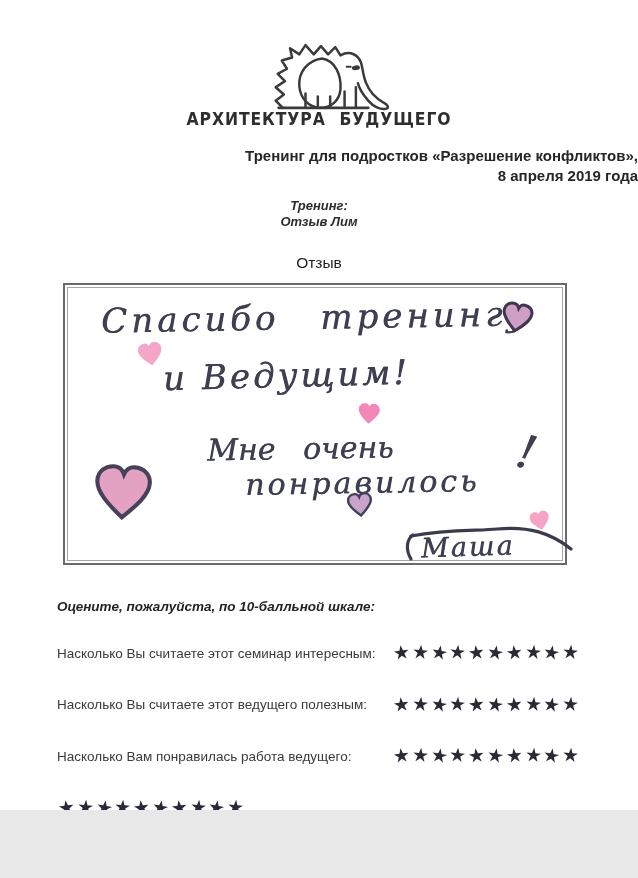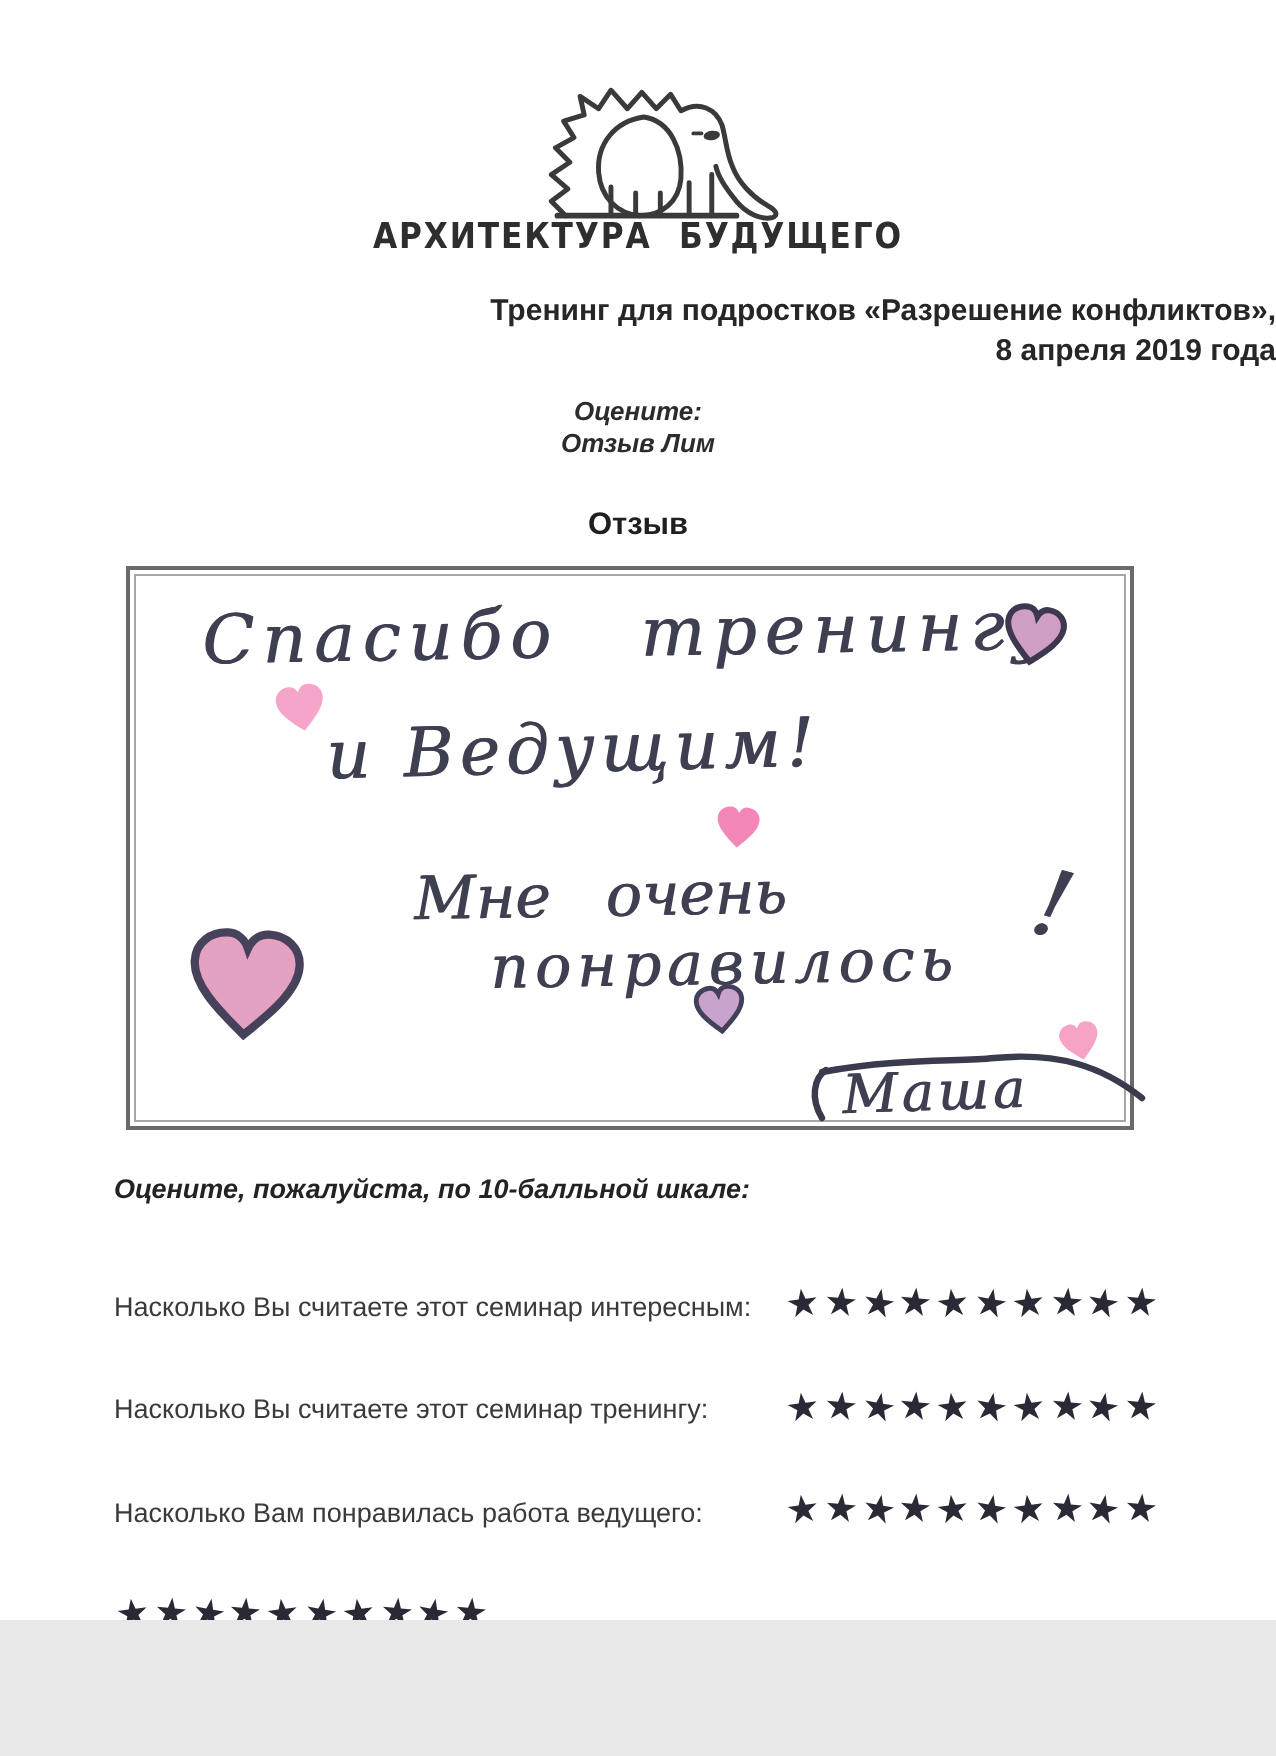--- a/index.html
+++ b/index.html
@@ -26,21 +26,21 @@
     position:absolute;left:0;top:146px;width:638px;
     text-align:right;font-weight:bold;font-size:15px;line-height:20px;color:#262626;
   }
   .facilitators{
     position:absolute;left:0;top:198px;width:638px;
     text-align:center;font-weight:bold;font-style:italic;
     font-size:13px;line-height:15.5px;color:#2c2c2c;
   }
   .section-heading{
     position:absolute;left:0;top:254px;width:638px;
-    text-align:center;font-weight:bold;font-size:15.5px;color:#1f1f1f;
+    text-align:center;font-weight:normal;font-size:15.5px;color:#1f1f1f;
   }
   
   .note-box{
     position:absolute;left:63px;top:283px;width:500px;height:278px;
     border:2px solid #6a6a6a;background:#fff;
   }
   .note-box::before{
     content:"";position:absolute;inset:2px;border:1px solid #a7a7a7;pointer-events:none;
   }
   .hw{
@@ -53,21 +53,21 @@
   .hw-line2{left:98px;top:70px;font-size:34px;letter-spacing:3px;transform:rotate(-1.5deg);}
   .hw-line3{left:142px;top:146px;font-size:30px;word-spacing:18px;transform:rotate(-1deg);}
   .hw-line4{left:180px;top:180px;font-size:30px;letter-spacing:3px;transform:rotate(-1deg);}
   .hw-bang{left:452px;top:140px;font-size:46px;transform:rotate(14deg);}
   .signature{position:absolute;left:334px;top:240px;width:176px;height:38px;}
   .signature .flourish{position:absolute;left:0;top:0;width:176px;height:38px;}
   .signature .hw-name{position:absolute;left:22px;top:6px;font-size:27px;letter-spacing:2px;transform:rotate(-2deg);}
   .heart{position:absolute;}
   
   .rating-instruction{
-    position:absolute;left:57px;top:587px;
+    position:absolute;left:57px;top:599px;
     font-weight:bold;font-style:italic;font-size:13.5px;color:#232323;
   }
   .rating-rows{
     position:absolute;left:57px;top:641px;width:523px;
     display:flex;flex-direction:column;gap:27px;
   }
   .rating-row{
     display:flex;justify-content:space-between;align-items:center;height:24.6px;
   }
   .rating-label{font-size:13.5px;color:#3a3a3a;}
@@ -95,21 +95,21 @@
     <path d="M92 23 L96 23" stroke-width="1.8"></path>
   </svg>
   <div class="logo-text">АРХИТЕКТУРА БУДУЩЕГО</div>
 
   <div class="doc-title">
     <div>Тренинг для подростков «Разрешение конфликтов»,</div>
     <div>8 апреля 2019 года</div>
   </div>
 
   <div class="facilitators">
-    <div>Оцените:</div>
+    <div>Тренинг:</div>
     <div>Отзыв Лим</div>
   </div>
 
   <div class="section-heading">Отзыв</div>
 
   <div class="note-box">
 
     <span class="hw hw-line1">Спасибо тренингу</span>
     <span class="hw hw-line2">и Ведущим!</span>
     <span class="hw hw-line3">Мне очень</span>
@@ -145,21 +145,21 @@
   </div>
 
   <div class="rating-instruction">Оцените, пожалуйста, по 10-балльной шкале:</div>
 
   <div class="rating-rows">
       <div class="rating-row">
       <span class="rating-label">Насколько Вы считаете этот семинар интересным:</span>
       <span class="rating-stars"><span class="star">★</span><span class="star">★</span><span class="star">★</span><span class="star">★</span><span class="star">★</span><span class="star">★</span><span class="star">★</span><span class="star">★</span><span class="star">★</span><span class="star">★</span></span>
     </div>
       <div class="rating-row">
-      <span class="rating-label">Насколько Вы считаете этот семинар тренингу:</span>
+      <span class="rating-label">Насколько Вы считаете этот ведущего полезным:</span>
       <span class="rating-stars"><span class="star">★</span><span class="star">★</span><span class="star">★</span><span class="star">★</span><span class="star">★</span><span class="star">★</span><span class="star">★</span><span class="star">★</span><span class="star">★</span><span class="star">★</span></span>
     </div>
       <div class="rating-row">
       <span class="rating-label">Насколько Вам понравилась работа ведущего:</span>
       <span class="rating-stars"><span class="star">★</span><span class="star">★</span><span class="star">★</span><span class="star">★</span><span class="star">★</span><span class="star">★</span><span class="star">★</span><span class="star">★</span><span class="star">★</span><span class="star">★</span></span>
     </div>
       <div class="rating-row">
       <span class="rating-stars"><span class="star">★</span><span class="star">★</span><span class="star">★</span><span class="star">★</span><span class="star">★</span><span class="star">★</span><span class="star">★</span><span class="star">★</span><span class="star">★</span><span class="star">★</span></span>
     </div>
     </div>

